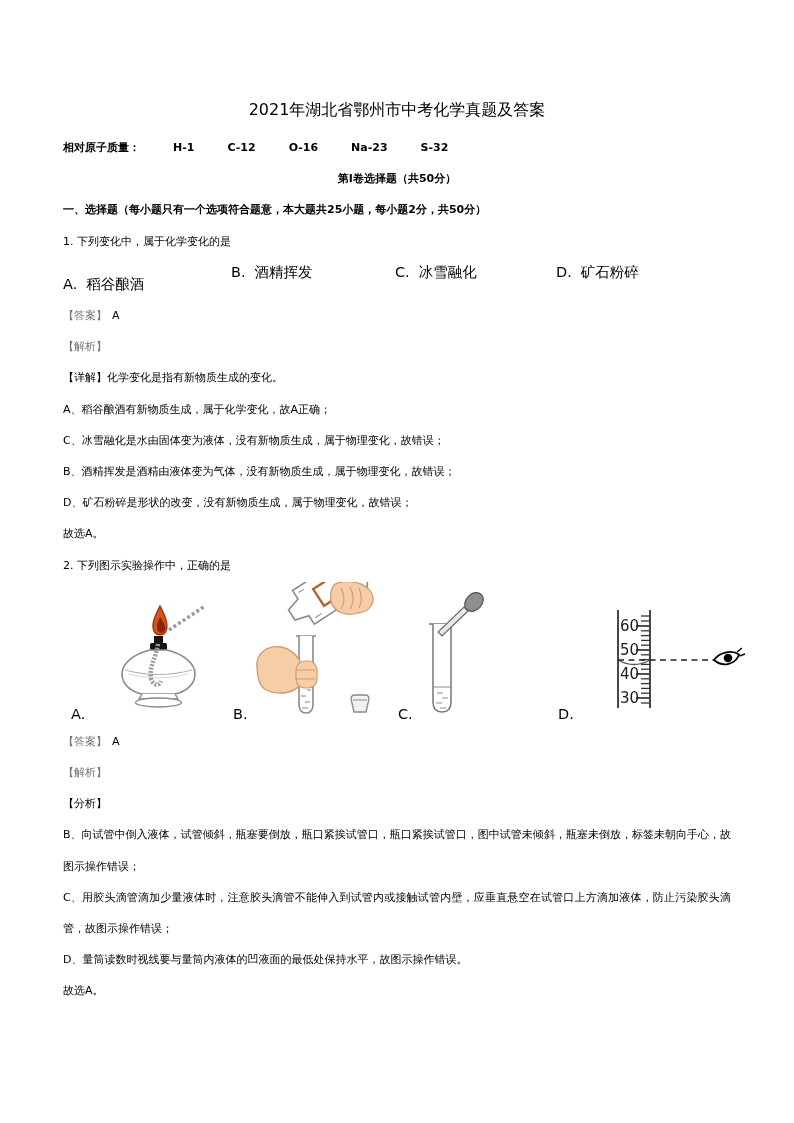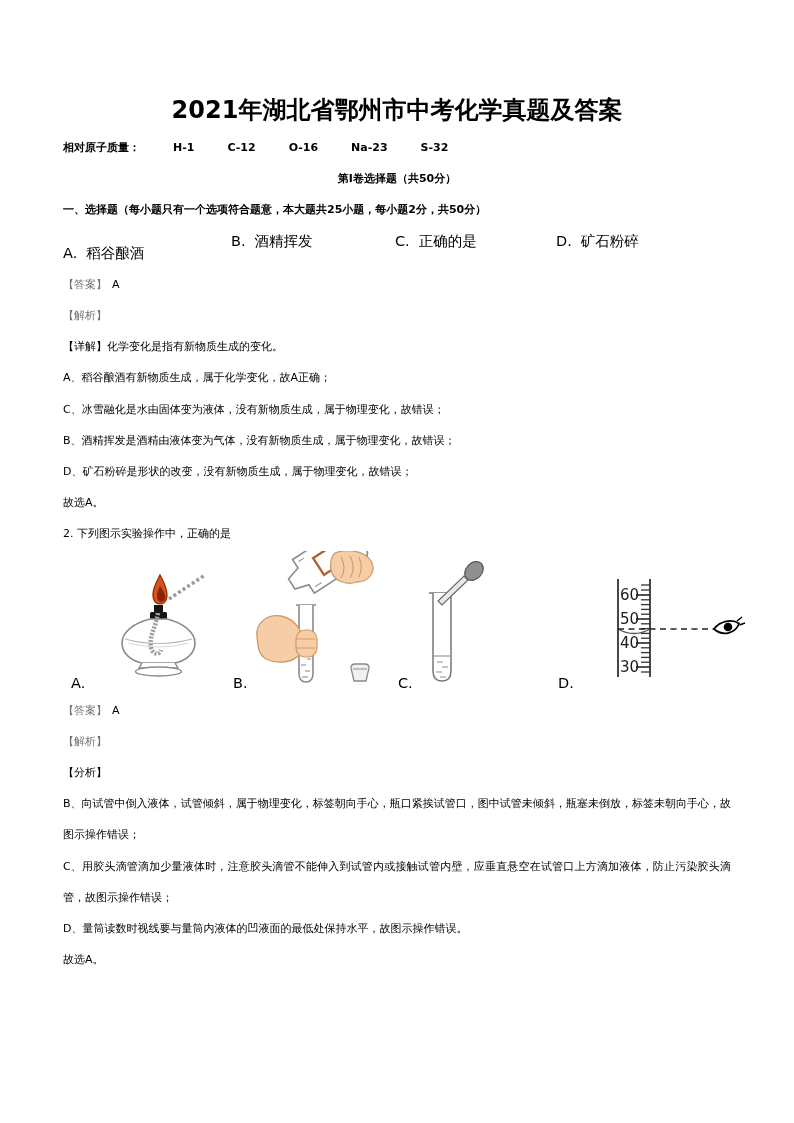--- a/index.html
+++ b/index.html
@@ -1,19 +1,19 @@
 <!DOCTYPE html>
 <html><head>
 <meta charset="utf-8">
 <style>
   html,body{margin:0;padding:0;background:#ffffff;}
   body{width:794px;height:1123px;font-family:"DejaVu Sans","Liberation Sans",sans-serif;color:#000;}
   .page{padding:92px 63px 0 63px;box-sizing:border-box;}
   p{margin:0;font-size:11px;line-height:31.2px;}
-  .title{font-size:24px;font-weight:bold;text-align:center;line-height:36px;margin:0 0 4px 0;}
+  .title{font-size:16px;font-weight:normal;text-align:center;line-height:36px;margin:0 0 4px 0;}
   .bold{font-weight:bold;}
   .center{text-align:center;}
   .blue{color:#737373;}
   .ansval{margin-left:5px;}
   .atomic .am{margin-left:33px;}
   .atomic .am:first-of-type{margin-left:6px;}
   .options{display:flex;font-size:14.5px;line-height:31.2px;}
   .opt{flex:0 0 164px;}
   .opt:nth-child(1){flex:0 0 168px;margin-top:12px;}
   .opt:nth-child(3){flex:0 0 161px;}
@@ -40,25 +40,26 @@
 <div class="page">
 
   <h1 class="title">2021年湖北省鄂州市中考化学真题及答案</h1>
 
   <p class="bold atomic"><span>相对原子质量：</span><span class="am">H-1</span><span class="am">C-12</span><span class="am">O-16</span><span class="am">Na-23</span><span class="am">S-32</span></p>
 
   <p class="center bold">第Ⅰ卷选择题（共50分）</p>
 
   <p class="bold">一、选择题（每小题只有一个选项符合题意，本大题共25小题，每小题2分，共50分）</p>
 
+  <p>1. 下列变化中，属于化学变化的是</p>
 
   <div class="options">
     <span class="opt"><span class="olabel">A.</span><span>稻谷酿酒</span></span>
     <span class="opt"><span class="olabel">B.</span><span>酒精挥发</span></span>
-    <span class="opt"><span class="olabel">C.</span><span>正确的是</span></span>
+    <span class="opt"><span class="olabel">C.</span><span>冰雪融化</span></span>
     <span class="opt"><span class="olabel">D.</span><span>矿石粉碎</span></span>
   </div>
 
   <p><span class="blue">【答案】</span><span class="ansval">A</span></p>
   <p><span class="blue">【解析】</span></p>
   <p><span>【详解】</span><span>化学变化是指有新物质生成的变化。</span></p>
   <p class="just">A、稻谷酿酒有新物质生成，属于化学变化，故A正确；</p>
   <p class="just">C、冰雪融化是水由固体变为液体，没有新物质生成，属于物理变化，故错误；</p>
   <p class="just">B、酒精挥发是酒精由液体变为气体，没有新物质生成，属于物理变化，故错误；</p>
   <p class="just">D、矿石粉碎是形状的改变，没有新物质生成，属于物理变化，故错误；</p>
@@ -171,18 +172,18 @@
         <circle cx="154" cy="76" r="4.3" fill="#000000"></circle>
         <path d="M163,70 L168,66 M165.5,74 L171,72" stroke="#000000" stroke-width="1.5" fill="none"></path>
       </svg>
       <span class="figlabel">D.</span>
     </div>
   </div>
 
   <p><span class="blue">【答案】</span><span class="ansval">A</span></p>
   <p><span class="blue">【解析】</span></p>
   <p><span>【分析】</span></p>
-  <p class="just">B、向试管中倒入液体，试管倾斜，属于物理变化，标签朝向手心，瓶口紧挨试管口，图中试管未倾斜，瓶塞未倒放，标签未朝向手心，故图示操作错误；</p>
+  <p class="just">B、向试管中倒入液体，试管倾斜，瓶塞要倒放，瓶口紧挨试管口，瓶口紧挨试管口，图中试管未倾斜，瓶塞未倒放，标签未朝向手心，故图示操作错误；</p>
   <p class="just">C、用胶头滴管滴加少量液体时，注意胶头滴管不能伸入到试管内或接触试管内壁，应垂直悬空在试管口上方滴加液体，防止污染胶头滴管，故图示操作错误；</p>
   <p class="just">D、量筒读数时视线要与量筒内液体的凹液面的最低处保持水平，故图示操作错误。</p>
   <p>故选A。</p>
 
 </div>
 
 </body></html>

